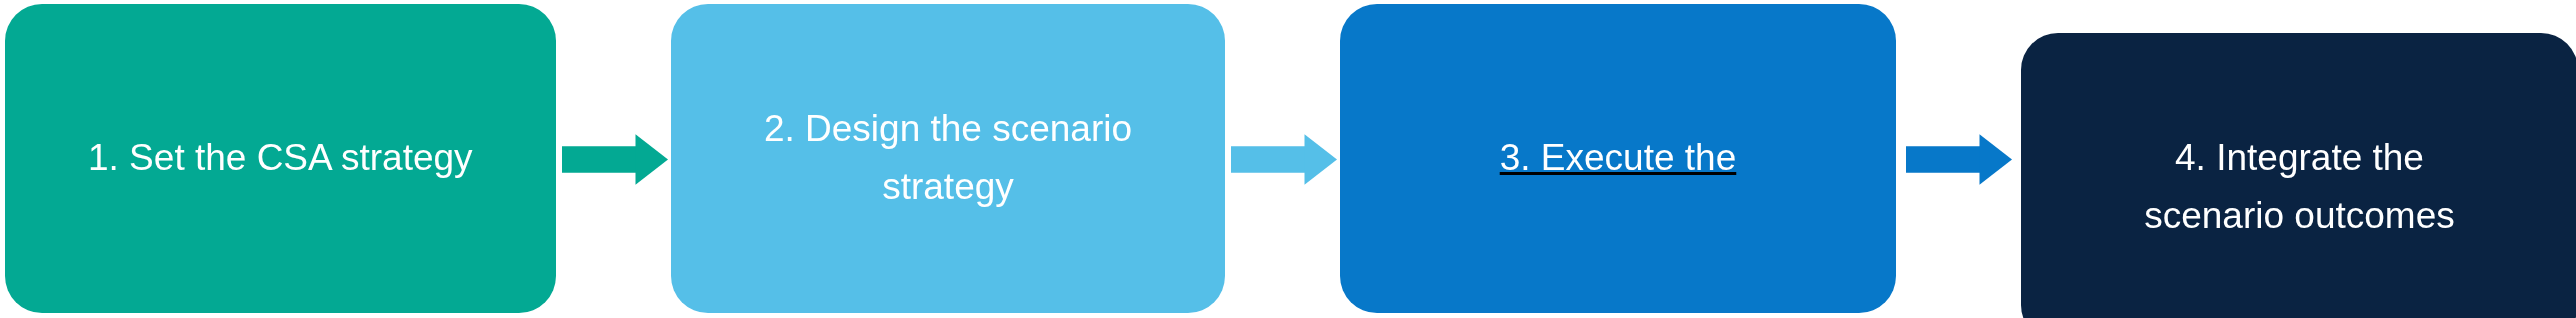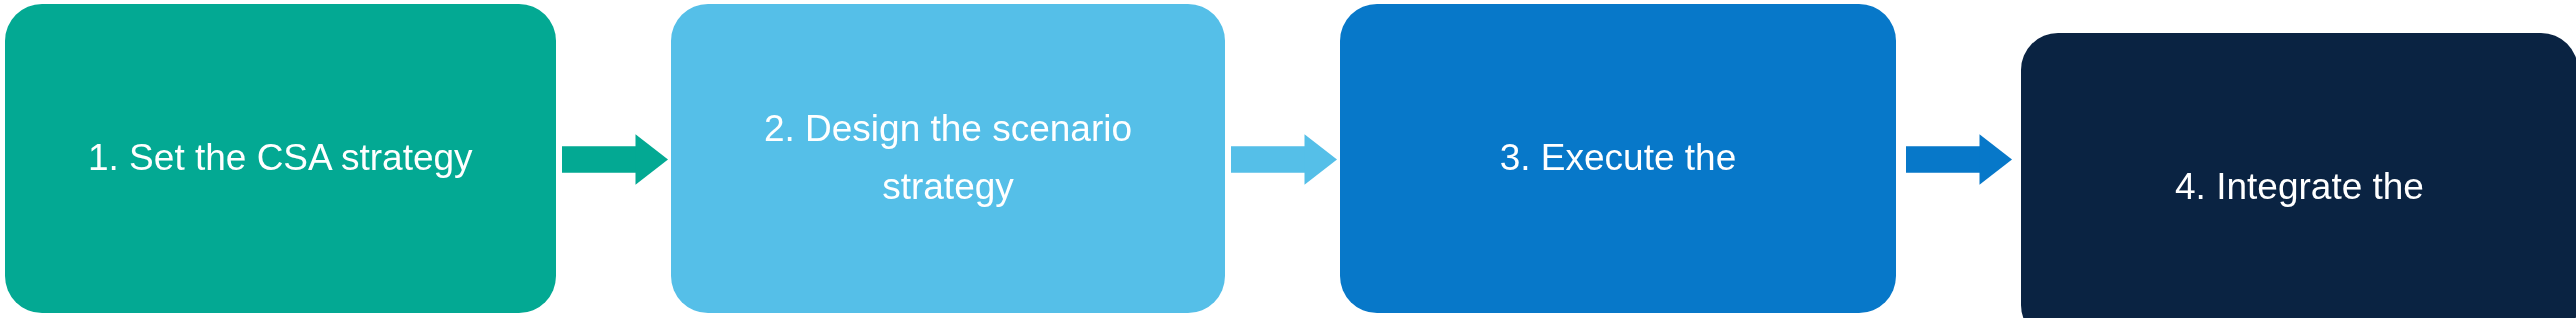--- a/index.html
+++ b/index.html
@@ -75,29 +75,30 @@
     <div class="step-line">strategy</div>
   </div>
 
   <div class="flow-arrow arrow-2" style="color: rgb(85, 191, 232);">
     <svg viewBox="0 0 176 84" xmlns="http://www.w3.org/2000/svg" aria-hidden="true">
       <rect x="0" y="20" width="123" height="44" fill="currentColor"></rect>
       <polygon points="122,0 176,42 122,84" fill="currentColor"></polygon>
     </svg>
   </div>
 
-  <div class="step-box box-3" style="background-color: rgb(7, 120, 201);">
+  <div class="step-box box-3" style="background-color: rgb(7, 120, 201); text-decoration: underline;">
     <div class="step-line">3. Execute the</div>
   </div>
 
   <div class="flow-arrow arrow-3" style="color: rgb(7, 120, 201);">
     <svg viewBox="0 0 176 84" xmlns="http://www.w3.org/2000/svg" aria-hidden="true">
       <rect x="0" y="20" width="123" height="44" fill="currentColor"></rect>
       <polygon points="122,0 176,42 122,84" fill="currentColor"></polygon>
     </svg>
   </div>
 
   <div class="step-box box-4" style="background-color: rgb(10, 35, 66);">
     <div class="step-line">4. Integrate the</div>
+    <div class="step-line">scenario outcomes</div>
   </div>
 
 </div>
 
 
 </body></html>

